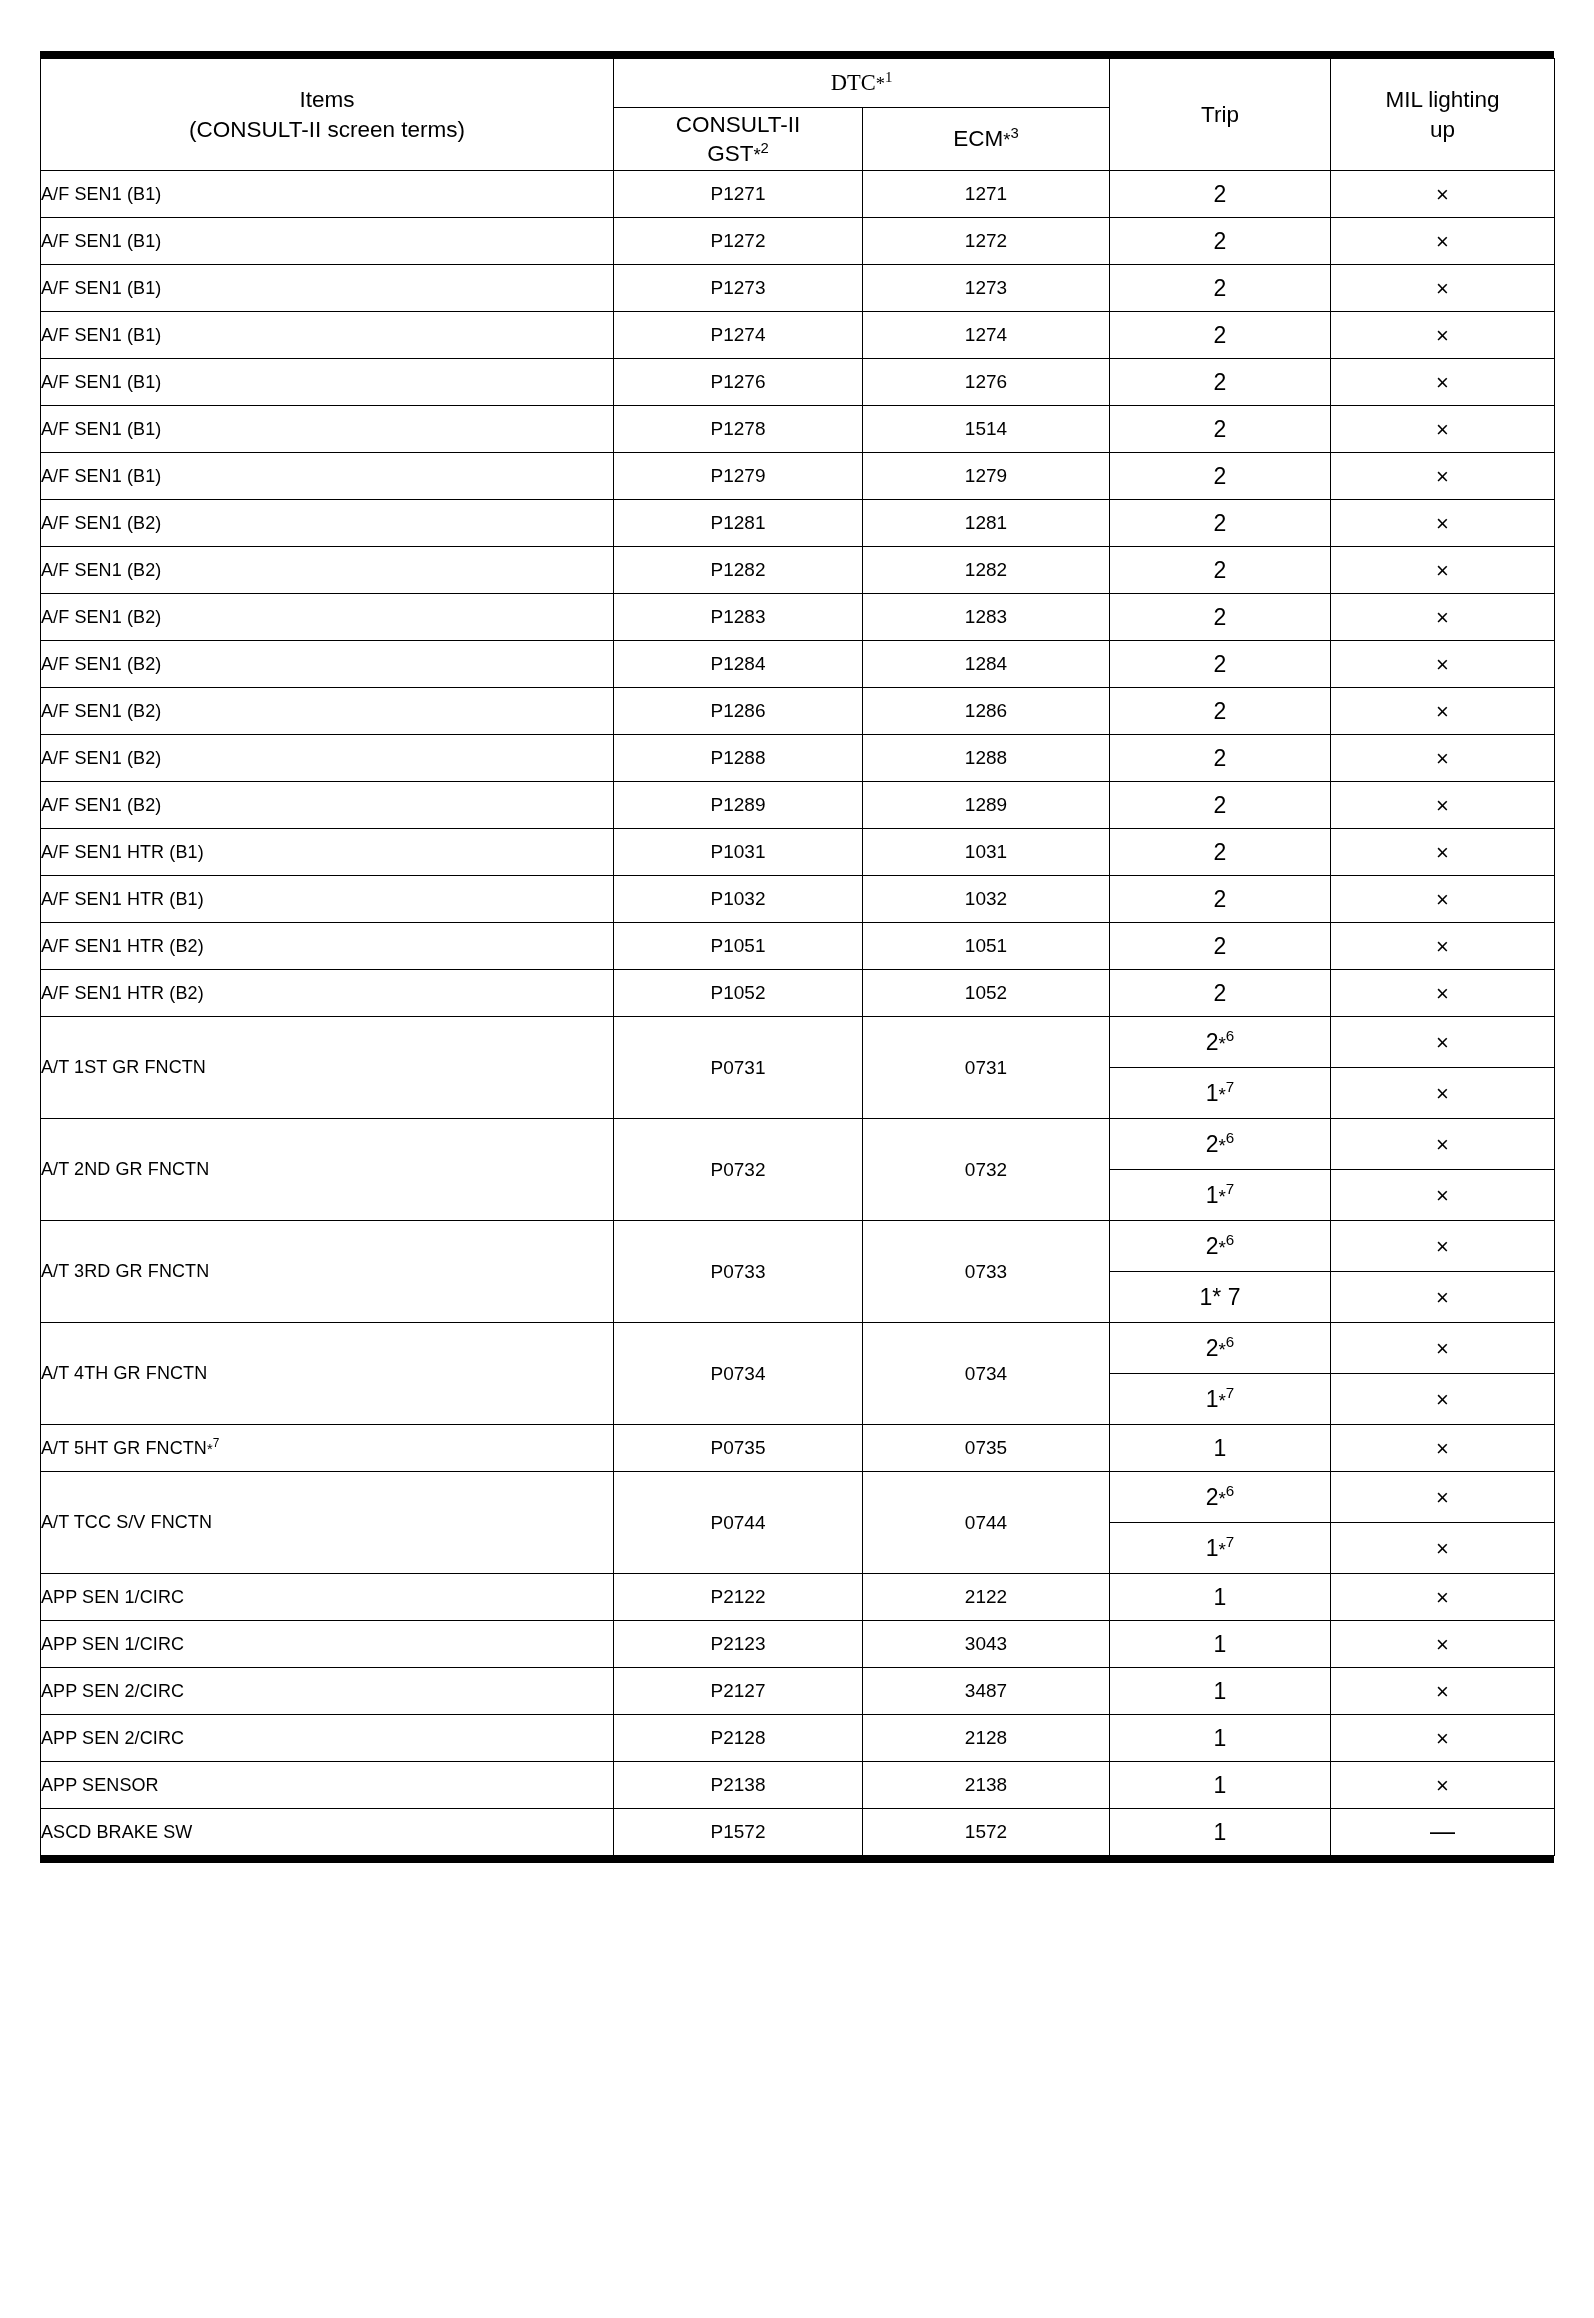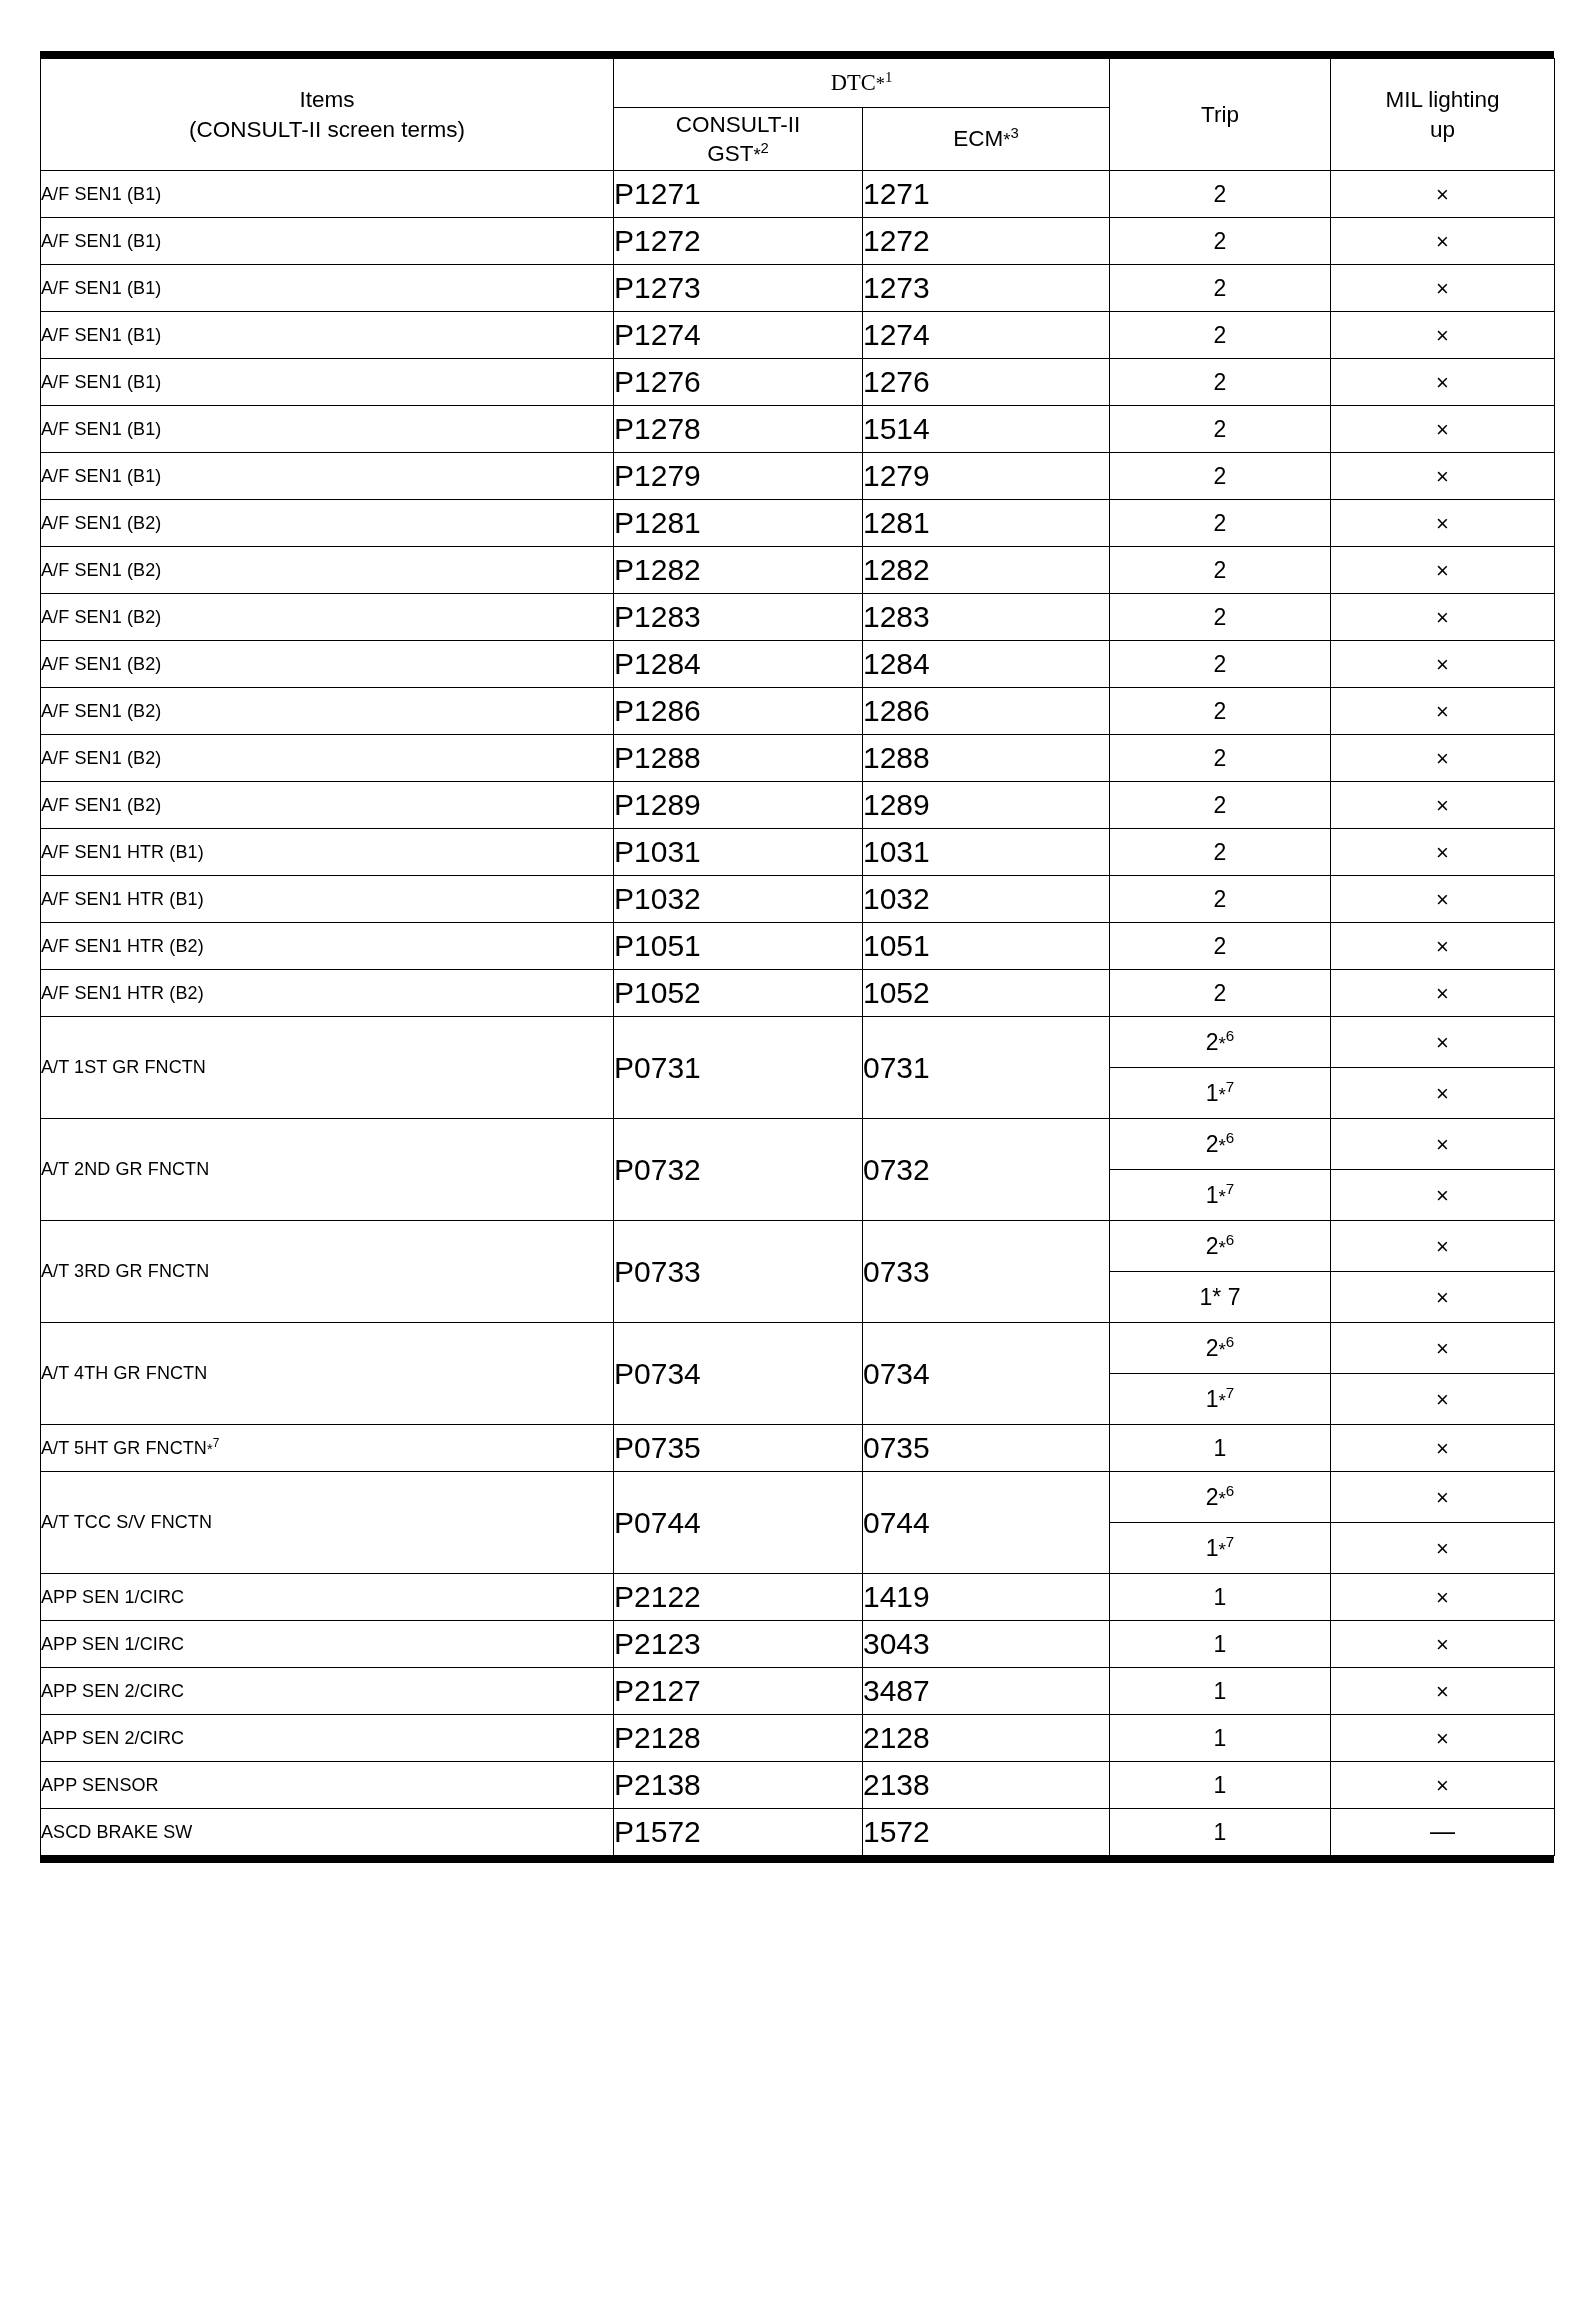--- a/index.html
+++ b/index.html
@@ -89,22 +89,23 @@
   }
 
   td.item {
     text-align: left;
     padding-left: 12.4px;
     height: 46px;
     font-size: 18px;
     letter-spacing: 0.1px;
   }
   td.code {
+    text-align: center;
     height: 46px;
-    font-size: 30px;
+    font-size: 19px;
   }
   td.trip {
     text-align: center;
     font-size: 23px;
   }
   td.mil {
     text-align: center;
     font-size: 23px;
   }
   td.mil .xmark {
@@ -361,21 +362,21 @@
           <td class="trip"><span>2</span><span class="star">*</span><span class="sup">6</span></td>
           <td class="mil"><span class="xmark">×</span></td>
         </tr>
         <tr class="sub-row">
           <td class="trip"><span>1</span><span class="star">*</span><span class="sup">7</span></td>
           <td class="mil"><span class="xmark">×</span></td>
         </tr>
         <tr>
           <td class="item"><span>APP SEN 1/CIRC</span></td>
           <td class="code">P2122</td>
-          <td class="code">1419</td>
+          <td class="code">2122</td>
           <td class="trip"><span>1</span></td>
           <td class="mil"><span class="xmark">×</span></td>
         </tr>
         <tr>
           <td class="item"><span>APP SEN 1/CIRC</span></td>
           <td class="code">P2123</td>
           <td class="code">3043</td>
           <td class="trip"><span>1</span></td>
           <td class="mil"><span class="xmark">×</span></td>
         </tr>

